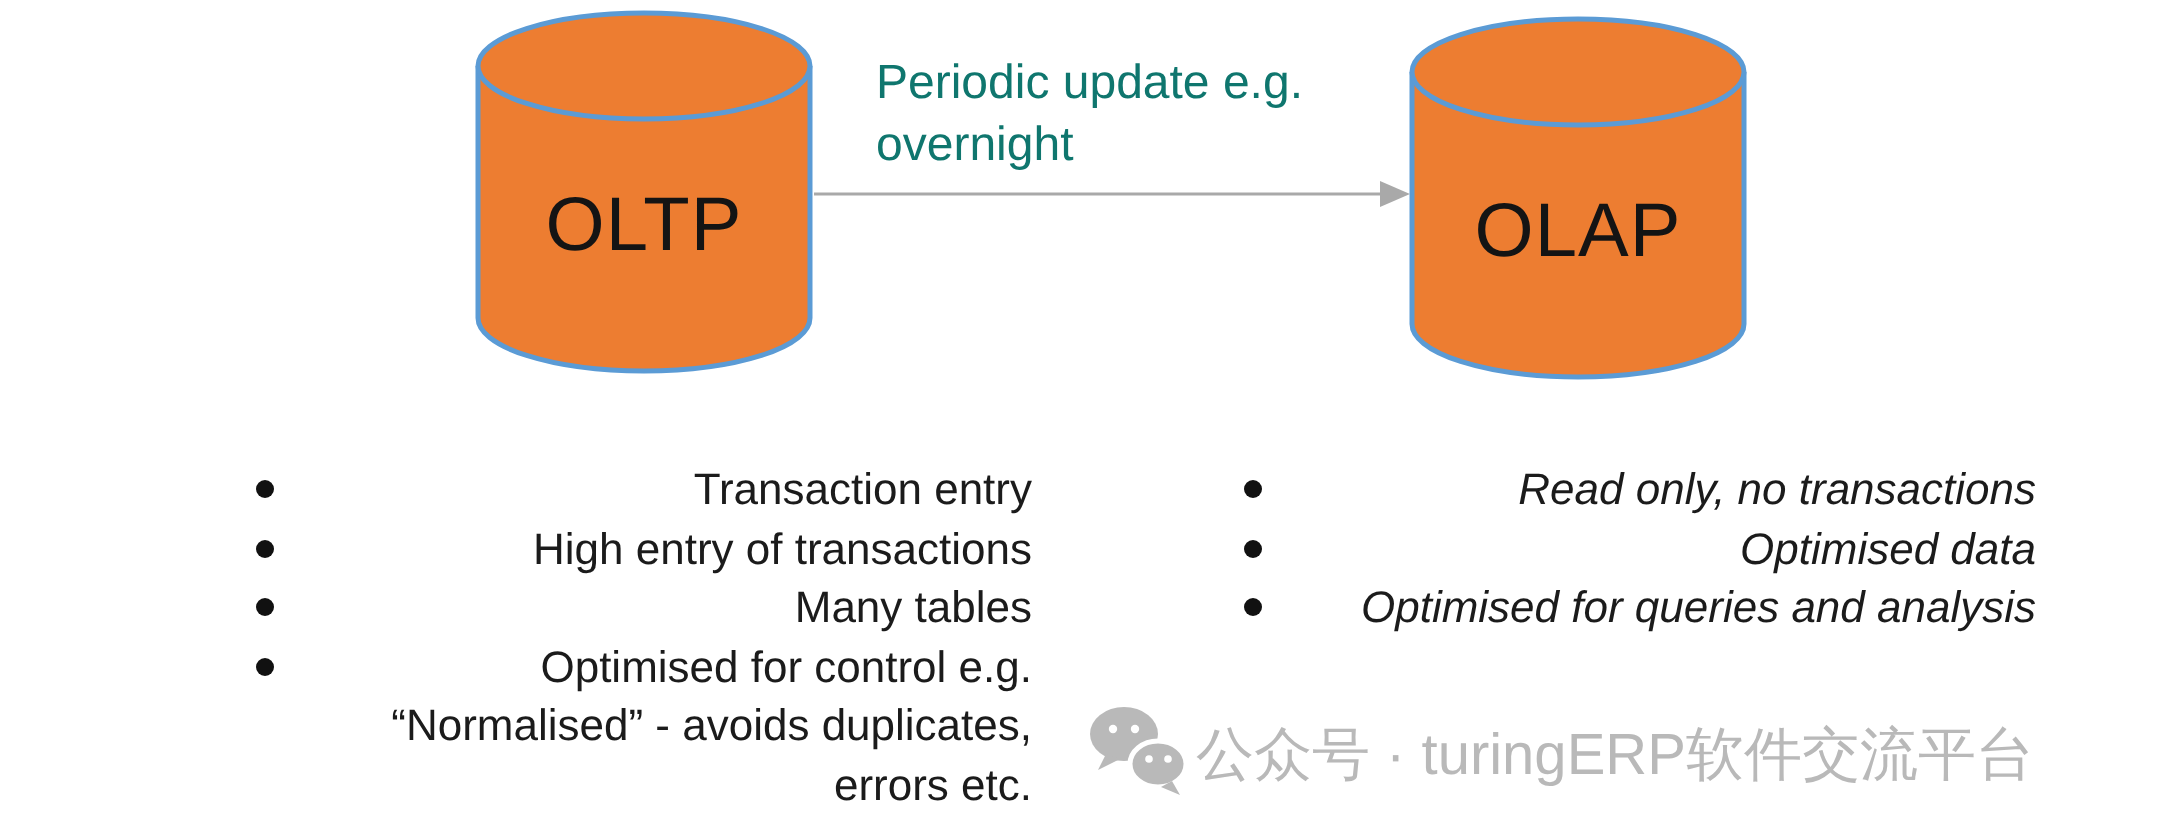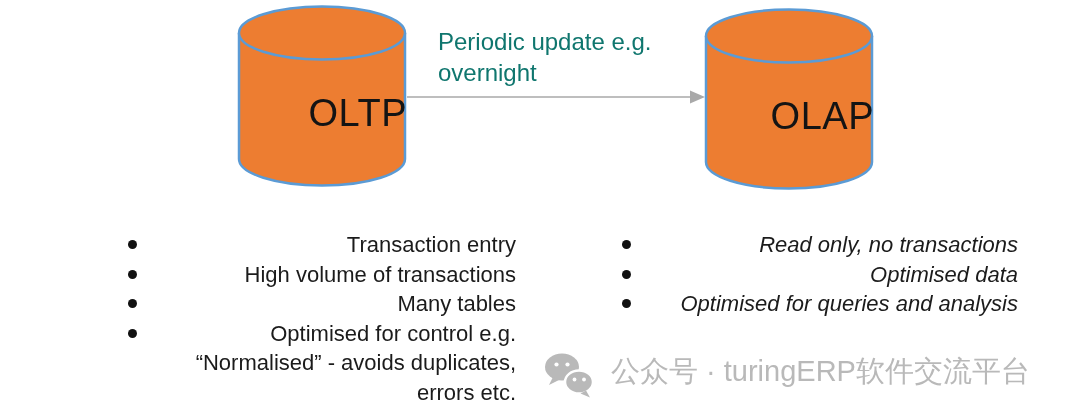--- a/index.html
+++ b/index.html
@@ -12,21 +12,21 @@
     color: #1b1b1b;
     overflow: hidden;
   }
 
   .cylinder { position: absolute; width: 170px; height: 184px; }
   .cylinder svg { display: block; }
   .cyl-label {
     position: absolute;
     left: 0; right: 0;
     top: 88px;
-    text-align: right;
+    text-align: center;
     font-size: 38px;
     letter-spacing: 0.5px;
     color: #141414;
   }
 
   .arrow { position: absolute; left: 407px; top: 89px; }
 
   .arrow-label {
     position: absolute;
     left: 438px;
@@ -58,22 +58,22 @@
     background: #111111;
   }
   .list-oltp { left: 124px; top: 230px; width: 392px; }
   .list-olap { left: 618px; top: 230px; width: 400px; font-style: italic; }
 
   .watermark {
     position: absolute;
     left: 543px;
     top: 352px;
     display: flex;
-    align-items: flex-start;
-    gap: 16px;
+    align-items: flex-end;
+    gap: 3px;
     color: #b9b9b9;
     font-size: 29px;
     white-space: nowrap;
   }
 </style>
 </head>
 <body>
 
 <div class="canvas">
 
@@ -95,21 +95,21 @@
 
   <svg class="arrow" width="298" height="16" viewBox="0 0 298 16">
     <line x1="0" y1="8" x2="283" y2="8" stroke="#A9A9A9" stroke-width="1.6"></line>
     <polygon points="283,1.5 298,8 283,14.5" fill="#A9A9A9"></polygon>
   </svg>
 
   <div class="arrow-label">Periodic update e.g. overnight</div>
 
   <ul class="bullet-list list-oltp">
     <li>Transaction entry</li>
-    <li>High volume of transactions</li>
+    <li>High entry of transactions</li>
     <li>Many tables</li>
     <li>Optimised for control e.g. “Normalised” - avoids duplicates, errors etc.</li>
   </ul>
 
   <ul class="bullet-list list-olap">
     <li>Read only, no transactions</li>
     <li>Optimised data</li>
     <li>Optimised for queries and analysis</li>
   </ul>
 

